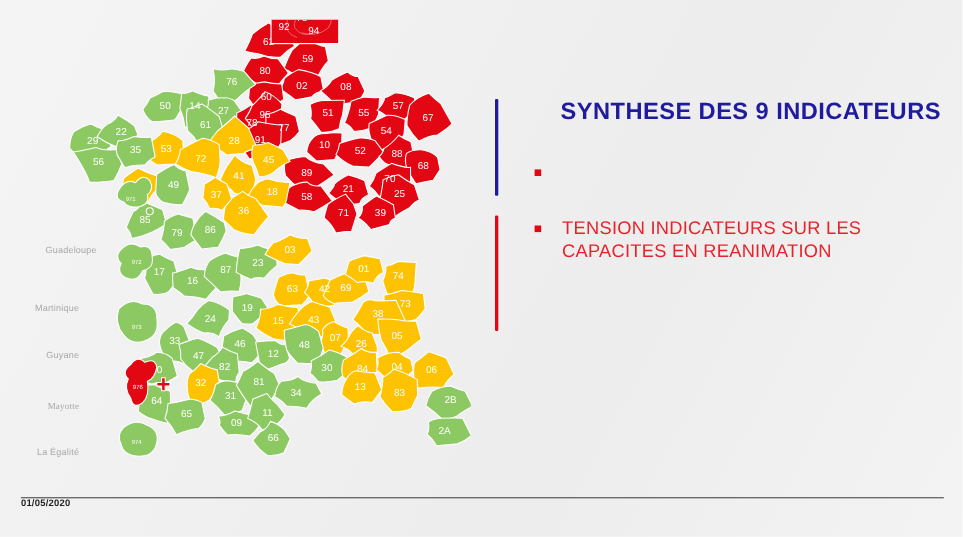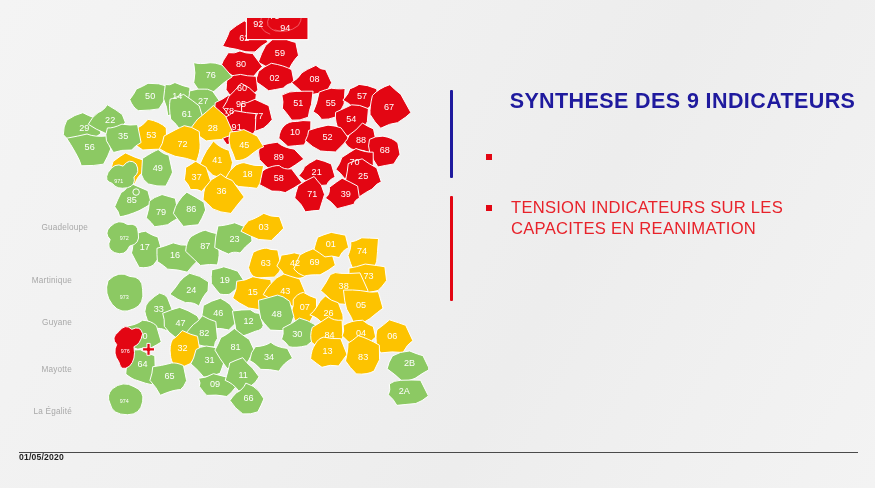--- a/index.html
+++ b/index.html
@@ -375,21 +375,21 @@
         <path class="dept dept-red" d="M26 340 l4 0 l0 -4 l3 0 l0 4 l4 0 l0 3 l-4 0 l0 4 l-3 0 l0 -4 l-4 0z"></path>
 
         <path class="dept dept-green" d="M-2 378 q10 -8 20 -2 q10 4 8 14 q-2 12 -14 12 q-14 0 -16 -10 q-4 -8 2 -14z"></path>
         <text class="dlabel-small" x="9" y="390">974</text>
       </g>
     </svg>
 
     <div class="dom-label" style="left:16px; top:205px;">Guadeloupe</div>
     <div class="dom-label" style="left:0px; top:258px;">Martinique</div>
     <div class="dom-label" style="left:0px; top:300px;">Guyane</div>
-    <div class="dom-label" style="left:0px; top:347px;">Mayotte</div>
+    <div class="dom-label" style="left:0px; top:347px;font-family:Liberation Serif, serif;">Mayotte</div>
     <div class="dom-label" style="left:0px; top:389px;">La Égalité</div>
   </div>
 
   <div id="panel">
     <div class="rule" id="rule-blue"></div>
     <div class="rule" id="rule-red"></div>
 
     <div id="panel-title">SYNTHESE DES 9 INDICATEURS</div>
 
     <div class="bullet-row" id="bullet-0">

